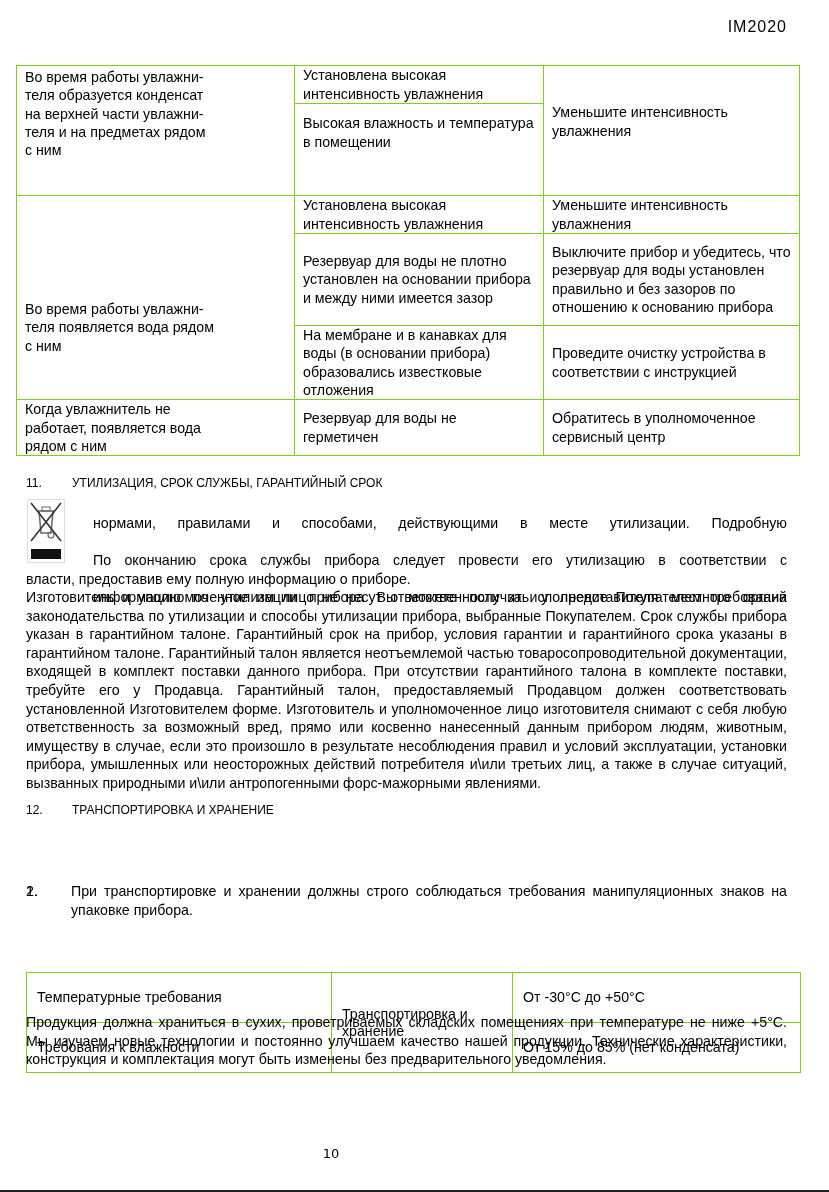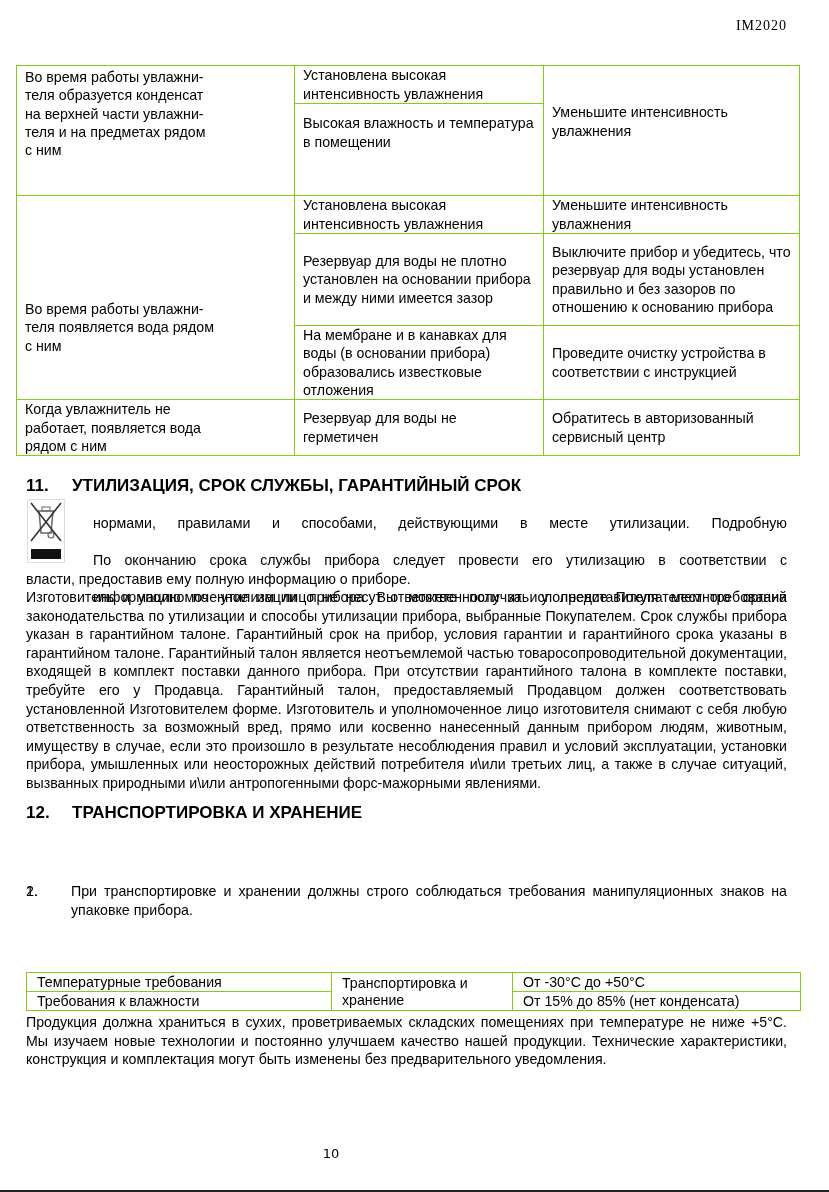--- a/index.html
+++ b/index.html
@@ -1,36 +1,36 @@
 <!DOCTYPE html>
 <html><head>
 <meta charset="utf-8">
 <style>
   html, body { margin: 0; padding: 0; background: #ffffff; }
   body { width: 829px; height: 1192px; position: relative; overflow: hidden;
          font-family: "Liberation Sans", sans-serif; color: #000; font-size: 14.2px; }
   .abs { position: absolute; }
-  .header-code { right: 42px; top: 18px; font-family: Liberation Serif, serif; font-size: 14px; letter-spacing: 1px; color: #000; }
+  .header-code { right: 42px; top: 18px; font-family: Liberation Sans, sans-serif; font-size: 16px; letter-spacing: 1px; color: #000; }
   table { border-collapse: collapse; position: absolute; }
   td { border: 1px solid #84cc16; vertical-align: middle; padding: 0 8px; line-height: 18.3px; font-size: 14.2px; }
   #trouble { left: 16px; top: 65px; width: 784px; }
   #trouble td.c1 { width: 261px; }
   #trouble td.c2 { width: 232px; }
   .top { vertical-align: top; }
-  .h2 { font-weight: bold; font-size: 17px; }
+  .h2 { font-weight: normal; font-size: 12px; }
   .h2 .num { display: inline-block; width: 46px; }
   .para { text-align: justify; line-height: 18.6px; font-size: 14.2px; }
   .para:after { content: ""; display: inline-block; width: 100%; }
   .para.last:after { display: none; }
   .weee { left: 27px; top: 499px; width: 38px; height: 64px; }
   ol.list { margin: 0; padding: 0; list-style: none; }
   ol.list li { position: relative; padding-left: 45px; line-height: 18.6px; text-align: justify; }
   ol.list li .n { position: absolute; left: 0; top: 0; }
   #storage { left: 26px; top: 972px; width: 775px; }
-  #storage td { line-height: 17px; padding: 0 10px; }
+  #storage td { line-height: 17px; padding: 16px 10px; }
   .pagenum { left: 0; width: 662px; top: 1146px; text-align: center; font-family: "DejaVu Sans", sans-serif; font-size: 13px; }
   .footline { left: 0; width: 829px; top: 1190px; height: 2px; background: #222; }
 </style>
 </head>
 <body>
 
 <div class="abs header-code">IM2020</div>
 
 <table id="trouble">
   <tbody>
@@ -65,21 +65,21 @@
     <td class="c2">На мембране и в канавках для воды (в основании прибора) образовались известковые отложения</td>
     <td>Проведите очистку устройства в соответствии с инструкцией</td>
   </tr>
   <tr style="height:56px">
     <td class="c1">
       <div>Когда увлажнитель не</div>
       <div>работает, появляется вода</div>
       <div>рядом с ним</div>
     </td>
     <td class="c2">Резервуар для воды не герметичен</td>
-    <td>Обратитесь в авторизованный сервисный центр</td>
+    <td>Обратитесь в уполномоченное сервисный центр</td>
   </tr>
 </tbody>
   </table>
 
 <div class="abs h2" style="left:26px; top:476px;">
   <span class="num">11.</span><span>УТИЛИЗАЦИЯ, СРОК СЛУЖБЫ, ГАРАНТИЙНЫЙ СРОК</span>
 </div>
 
 <svg class="abs weee" viewBox="0 0 38 64">
   <rect x="0.5" y="0.5" width="37" height="63" fill="#fff" stroke="#ddd" stroke-width="1"></rect>

